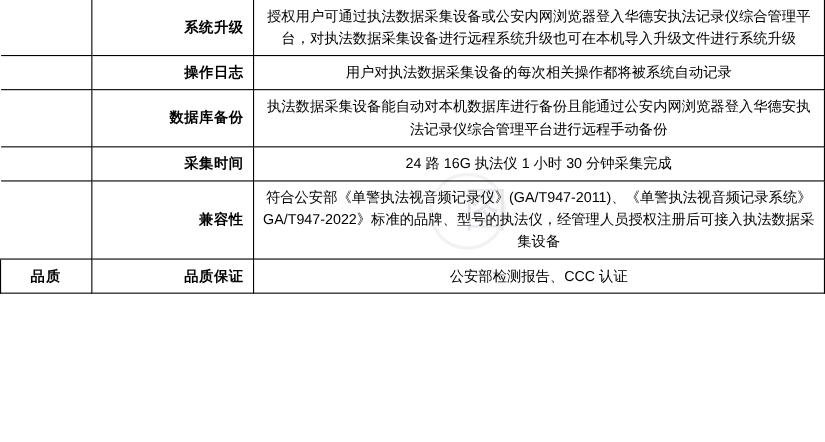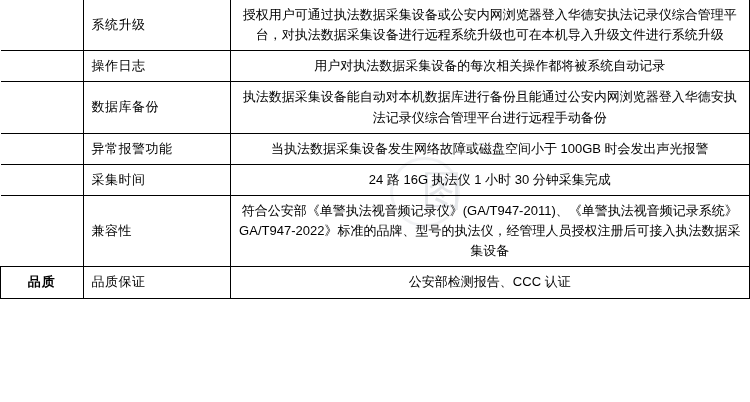--- a/index.html
+++ b/index.html
@@ -39,22 +39,22 @@
   td.col-cat {
     width: 66px;
     text-align: center;
     font-weight: bold;
     font-size: 14px;
     letter-spacing: 1px;
     padding: 4px 2px;
   }
   td.col-name {
     width: 130px;
-    text-align: left;
-    font-weight: normal;
+    text-align: right;
+    font-weight: bold;
     font-size: 14px;
     letter-spacing: 0.5px;
     padding: 4px 4px;
   }
   td.col-desc {
     text-align: center;
     font-size: 13px;
     padding: 5px 9px;
   }
   
@@ -117,25 +117,20 @@
         <td class="col-name">操作日志</td>
         <td class="col-desc">用户对执法数据采集设备的每次相关操作都将被系统自动记录</td>
       </tr>
       <tr>
         <td class="col-cat no-left-border"></td>
         <td class="col-name">数据库备份</td>
         <td class="col-desc">执法数据采集设备能自动对本机数据库进行备份且能通过公安内网浏览器登入华德安执法记录仪综合管理平台进行远程手动备份</td>
       </tr>
       <tr>
         <td class="col-cat no-left-border"></td>
-        <td class="col-name">异常报警功能</td>
-        <td class="col-desc">当执法数据采集设备发生网络故障或磁盘空间小于 100GB 时会发出声光报警</td>
-      </tr>
-      <tr>
-        <td class="col-cat no-left-border"></td>
         <td class="col-name">采集时间</td>
         <td class="col-desc">24 路 16G 执法仪 1 小时 30 分钟采集完成</td>
       </tr>
       <tr>
         <td class="col-cat no-left-border"></td>
         <td class="col-name">兼容性</td>
         <td class="col-desc">符合公安部《单警执法视音频记录仪》(GA/T947-2011)、《单警执法视音频记录系统》GA/T947-2022》标准的品牌、型号的执法仪，经管理人员授权注册后可接入执法数据采集设备</td>
       </tr>
       <tr>
         <td class="col-cat">品质</td>

